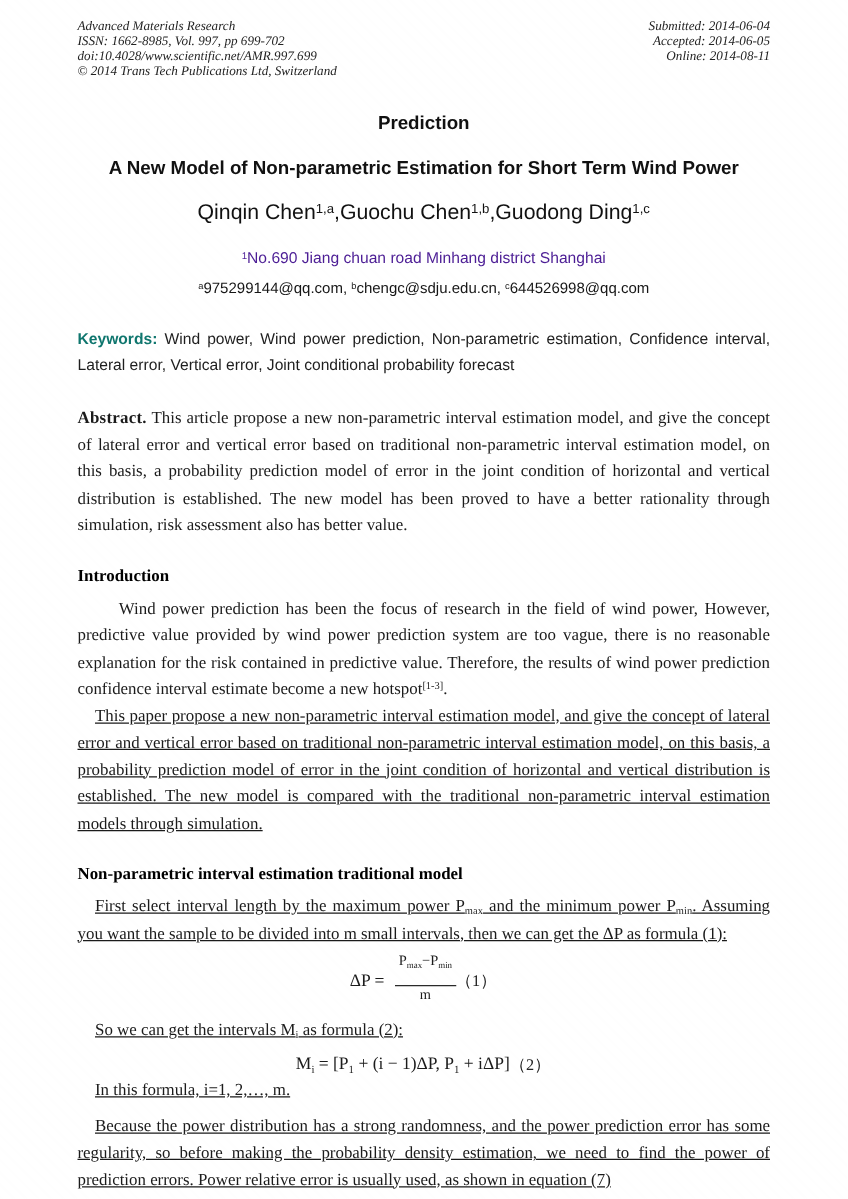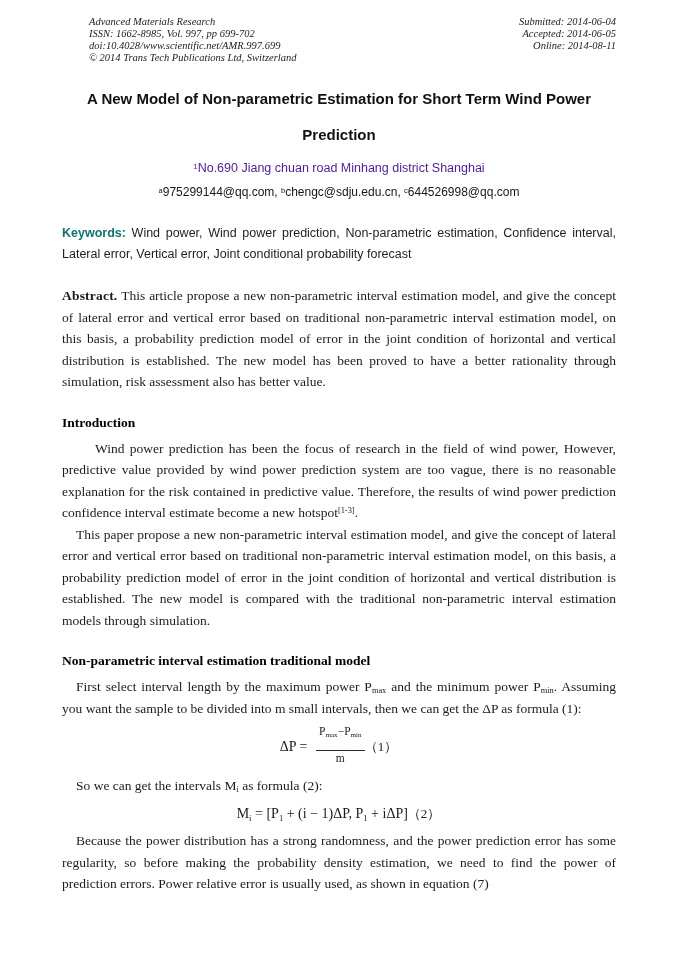--- a/index.html
+++ b/index.html
@@ -33,21 +33,20 @@
 
   
   .masthead {
     display: flex;
     justify-content: space-between;
     font-family: "Liberation Serif", serif;
     font-style: italic;
     font-size: 10.5px;
     line-height: 12px;
     color: #222;
-    margin-left: 27px;
   }
   .mast-right { text-align: right; }
 
   
   .title {
     margin-top: 27px;
     text-align: center;
     font-family: "Liberation Sans", sans-serif;
     font-weight: bold;
     font-size: 15px;
@@ -106,21 +105,21 @@
   }
 
   p.body {
     margin-top: 7px;
     font-size: 13.5px;
     line-height: 21.5px;
     text-align: justify;
   }
   p.tight { margin-top: 0; }
   .indent-lg { text-indent: 33px; }
-  .indent-sm { text-indent: 14px; }
+  .indent-sm { text-indent: 14px; text-decoration: underline; }
   .no-justify { text-align: left; }
 
   sup, sub {
     font-size: 0.62em;
     line-height: 0;
     vertical-align: baseline;
     position: relative;
   }
   sup { top: -0.45em; }
   sub { top: 0.28em; }
@@ -166,24 +165,25 @@
         <div>© 2014 Trans Tech Publications Ltd, Switzerland</div>
       </div>
       <div class="mast-right">
         <div>Submitted: 2014-06-04</div>
         <div>Accepted: 2014-06-05</div>
         <div>Online: 2014-08-11</div>
       </div>
     </div>
 
     <h1 class="title">
+      <span class="title-line">Prediction</span>
       <span class="title-line">A New Model of Non-parametric Estimation for Short Term Wind Power</span>
-      <span class="title-line">Prediction</span>
     </h1>
 
+    <div class="authors">Qinqin Chen<sup>1,a</sup>,Guochu Chen<sup>1,b</sup>,Guodong Ding<sup>1,c</sup></div>
     <div class="affiliation"><sup>1</sup>No.690 Jiang chuan road Minhang district Shanghai</div>
     <div class="emails"><sup>a</sup>975299144@qq.com, <sup>b</sup>chengc@sdju.edu.cn, <sup>c</sup>644526998@qq.com</div>
 
     <p class="keywords">
       <b>Keywords:</b>
       <span>Wind power, Wind power prediction, Non-parametric estimation, Confidence interval, Lateral error, Vertical error, Joint conditional probability forecast</span>
     </p>
 
     <p class="abstract">
       <b>Abstract.</b>
@@ -208,16 +208,17 @@
       <span class="eq-no">（1）</span>
     </div>
 
     <p class="body indent-sm no-justify">So we can get the intervals  M<sub>i</sub>  as formula (2):</p>
 
     <div class="eq-row second">
       <span class="eq">M<sub>i</sub> = [P<sub>1</sub> + (i − 1)ΔP, P<sub>1</sub> + iΔP]</span>
       <span class="eq-no">（2）</span>
     </div>
 
+    <p class="body tight indent-sm no-justify">In this formula, i=1, 2,…, m.</p>
     <p class="body indent-sm">Because the power distribution has a strong randomness, and the power prediction error has some regularity, so before making the probability density estimation, we need to find the power of prediction errors. Power relative error is usually used, as shown in equation (7)</p>
 
   </div>
 </div>
 
 </body></html>

